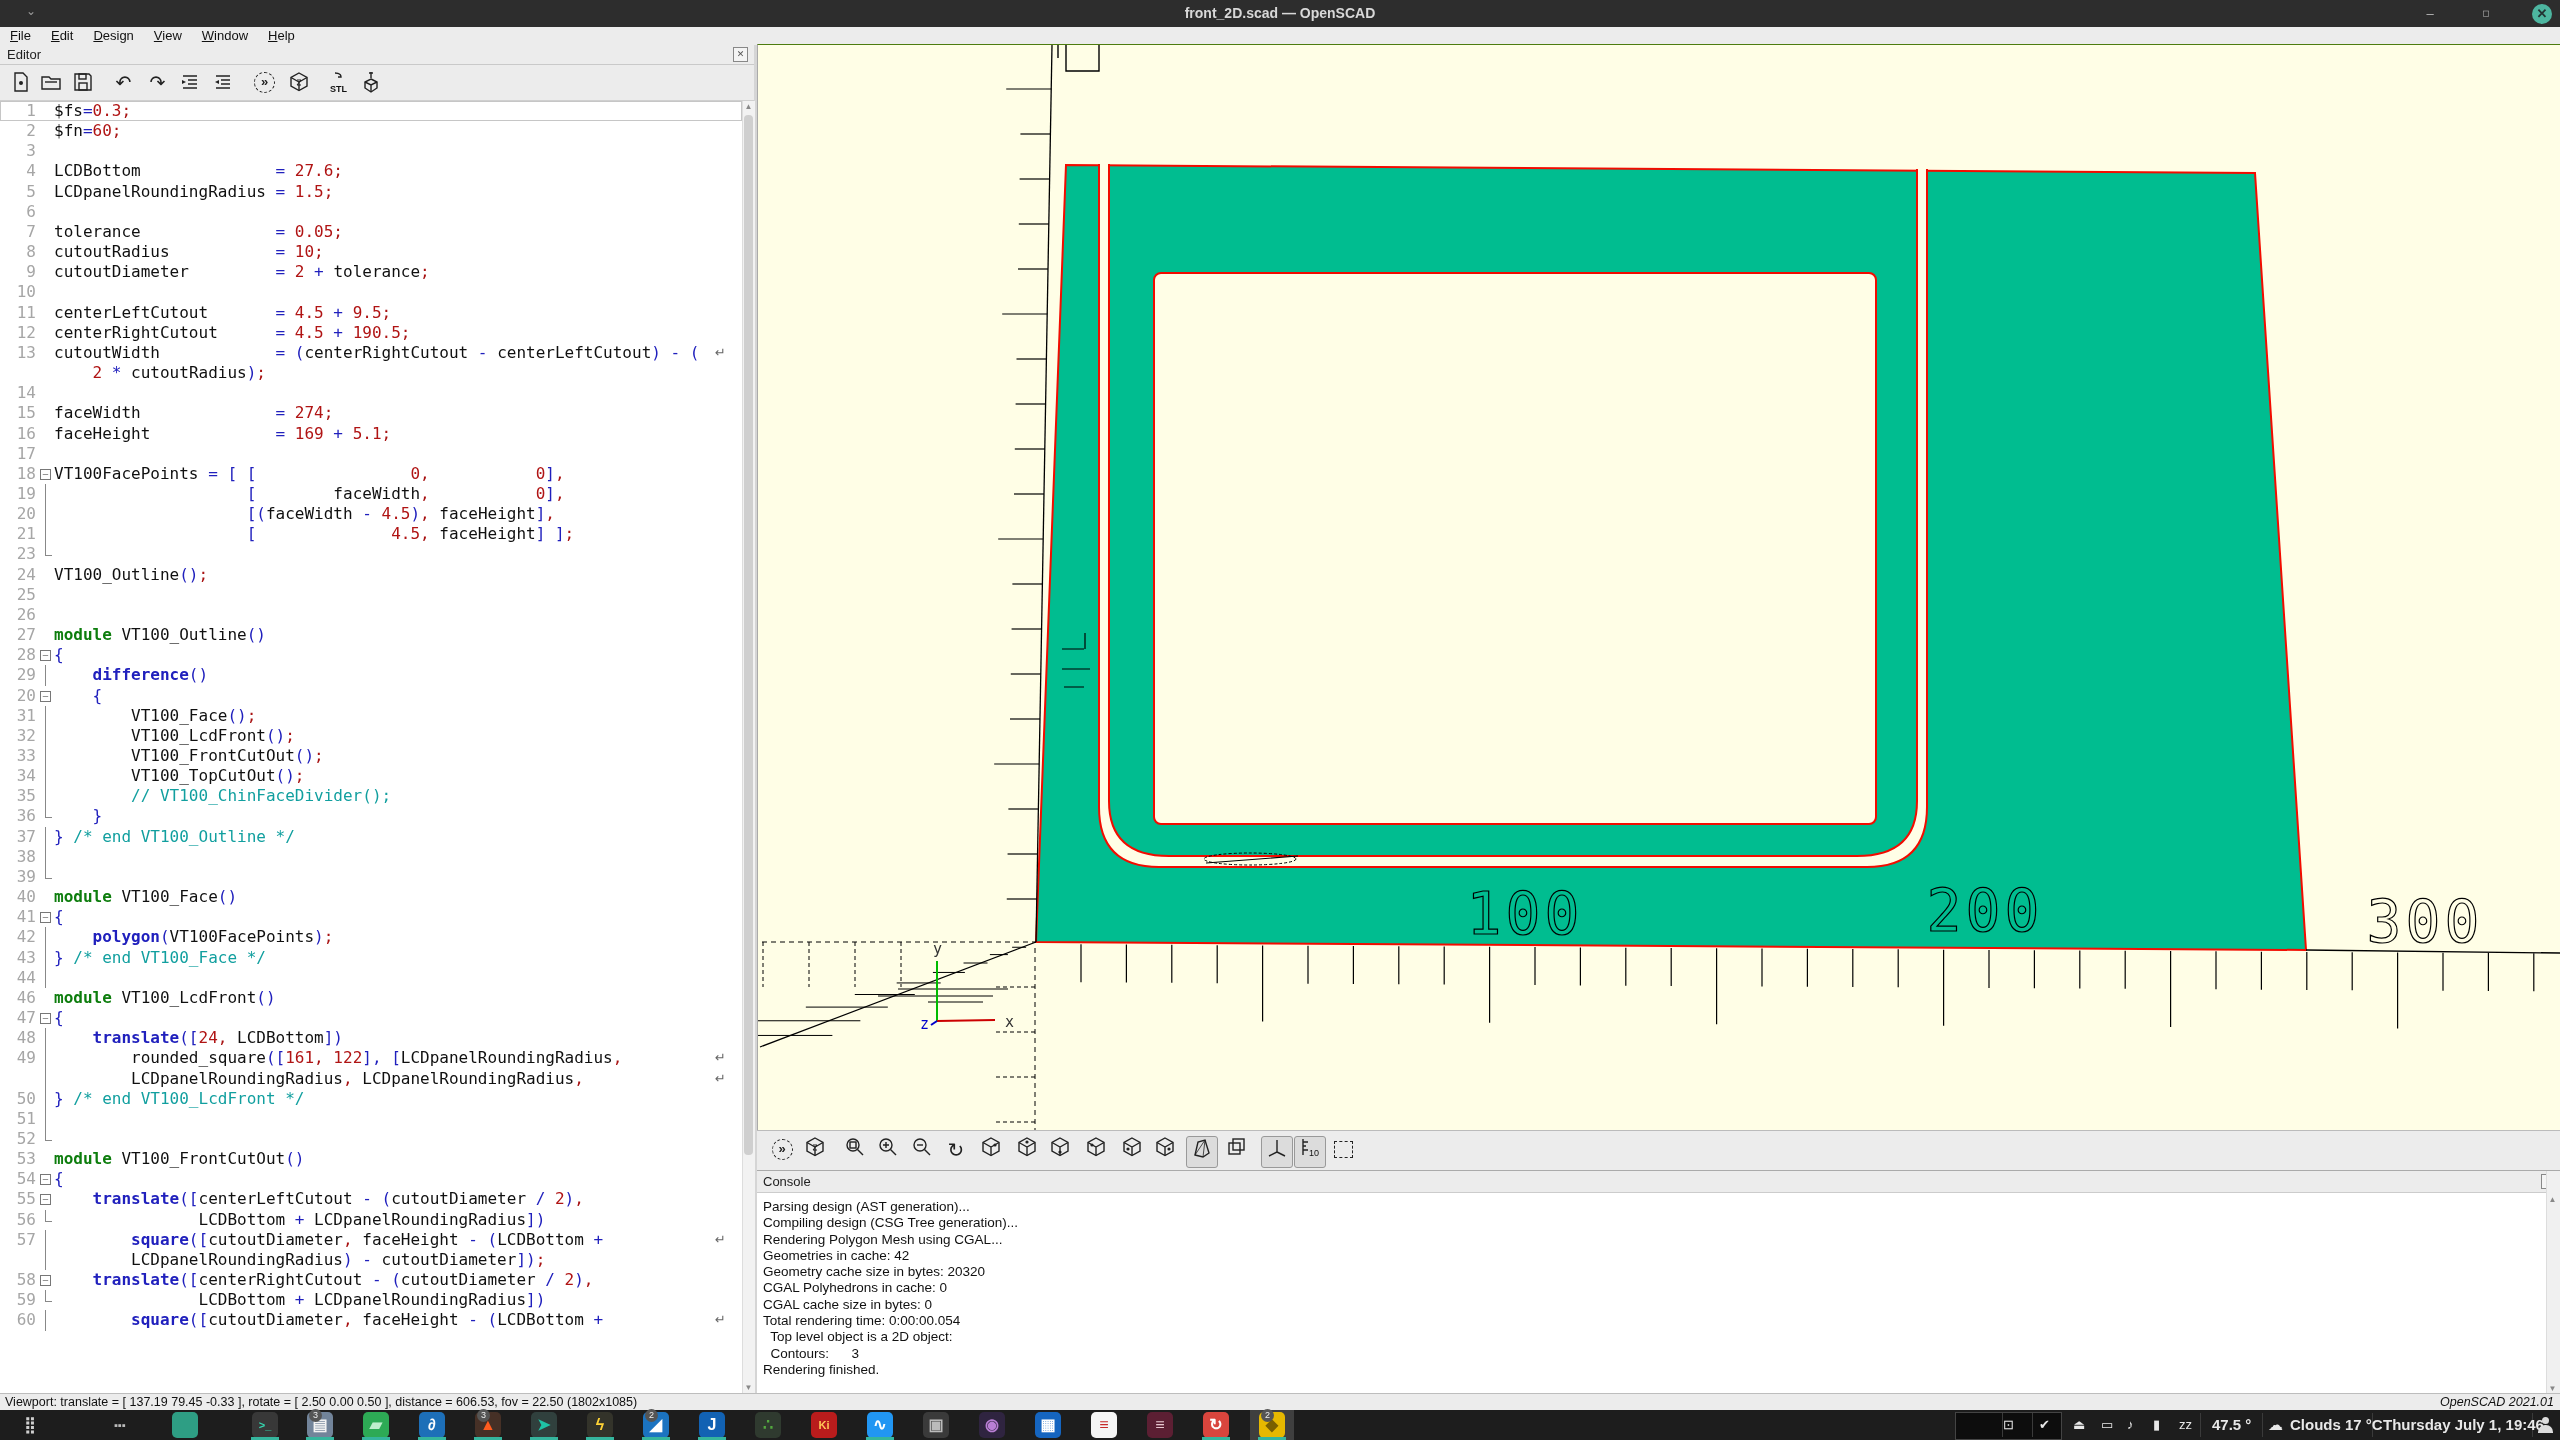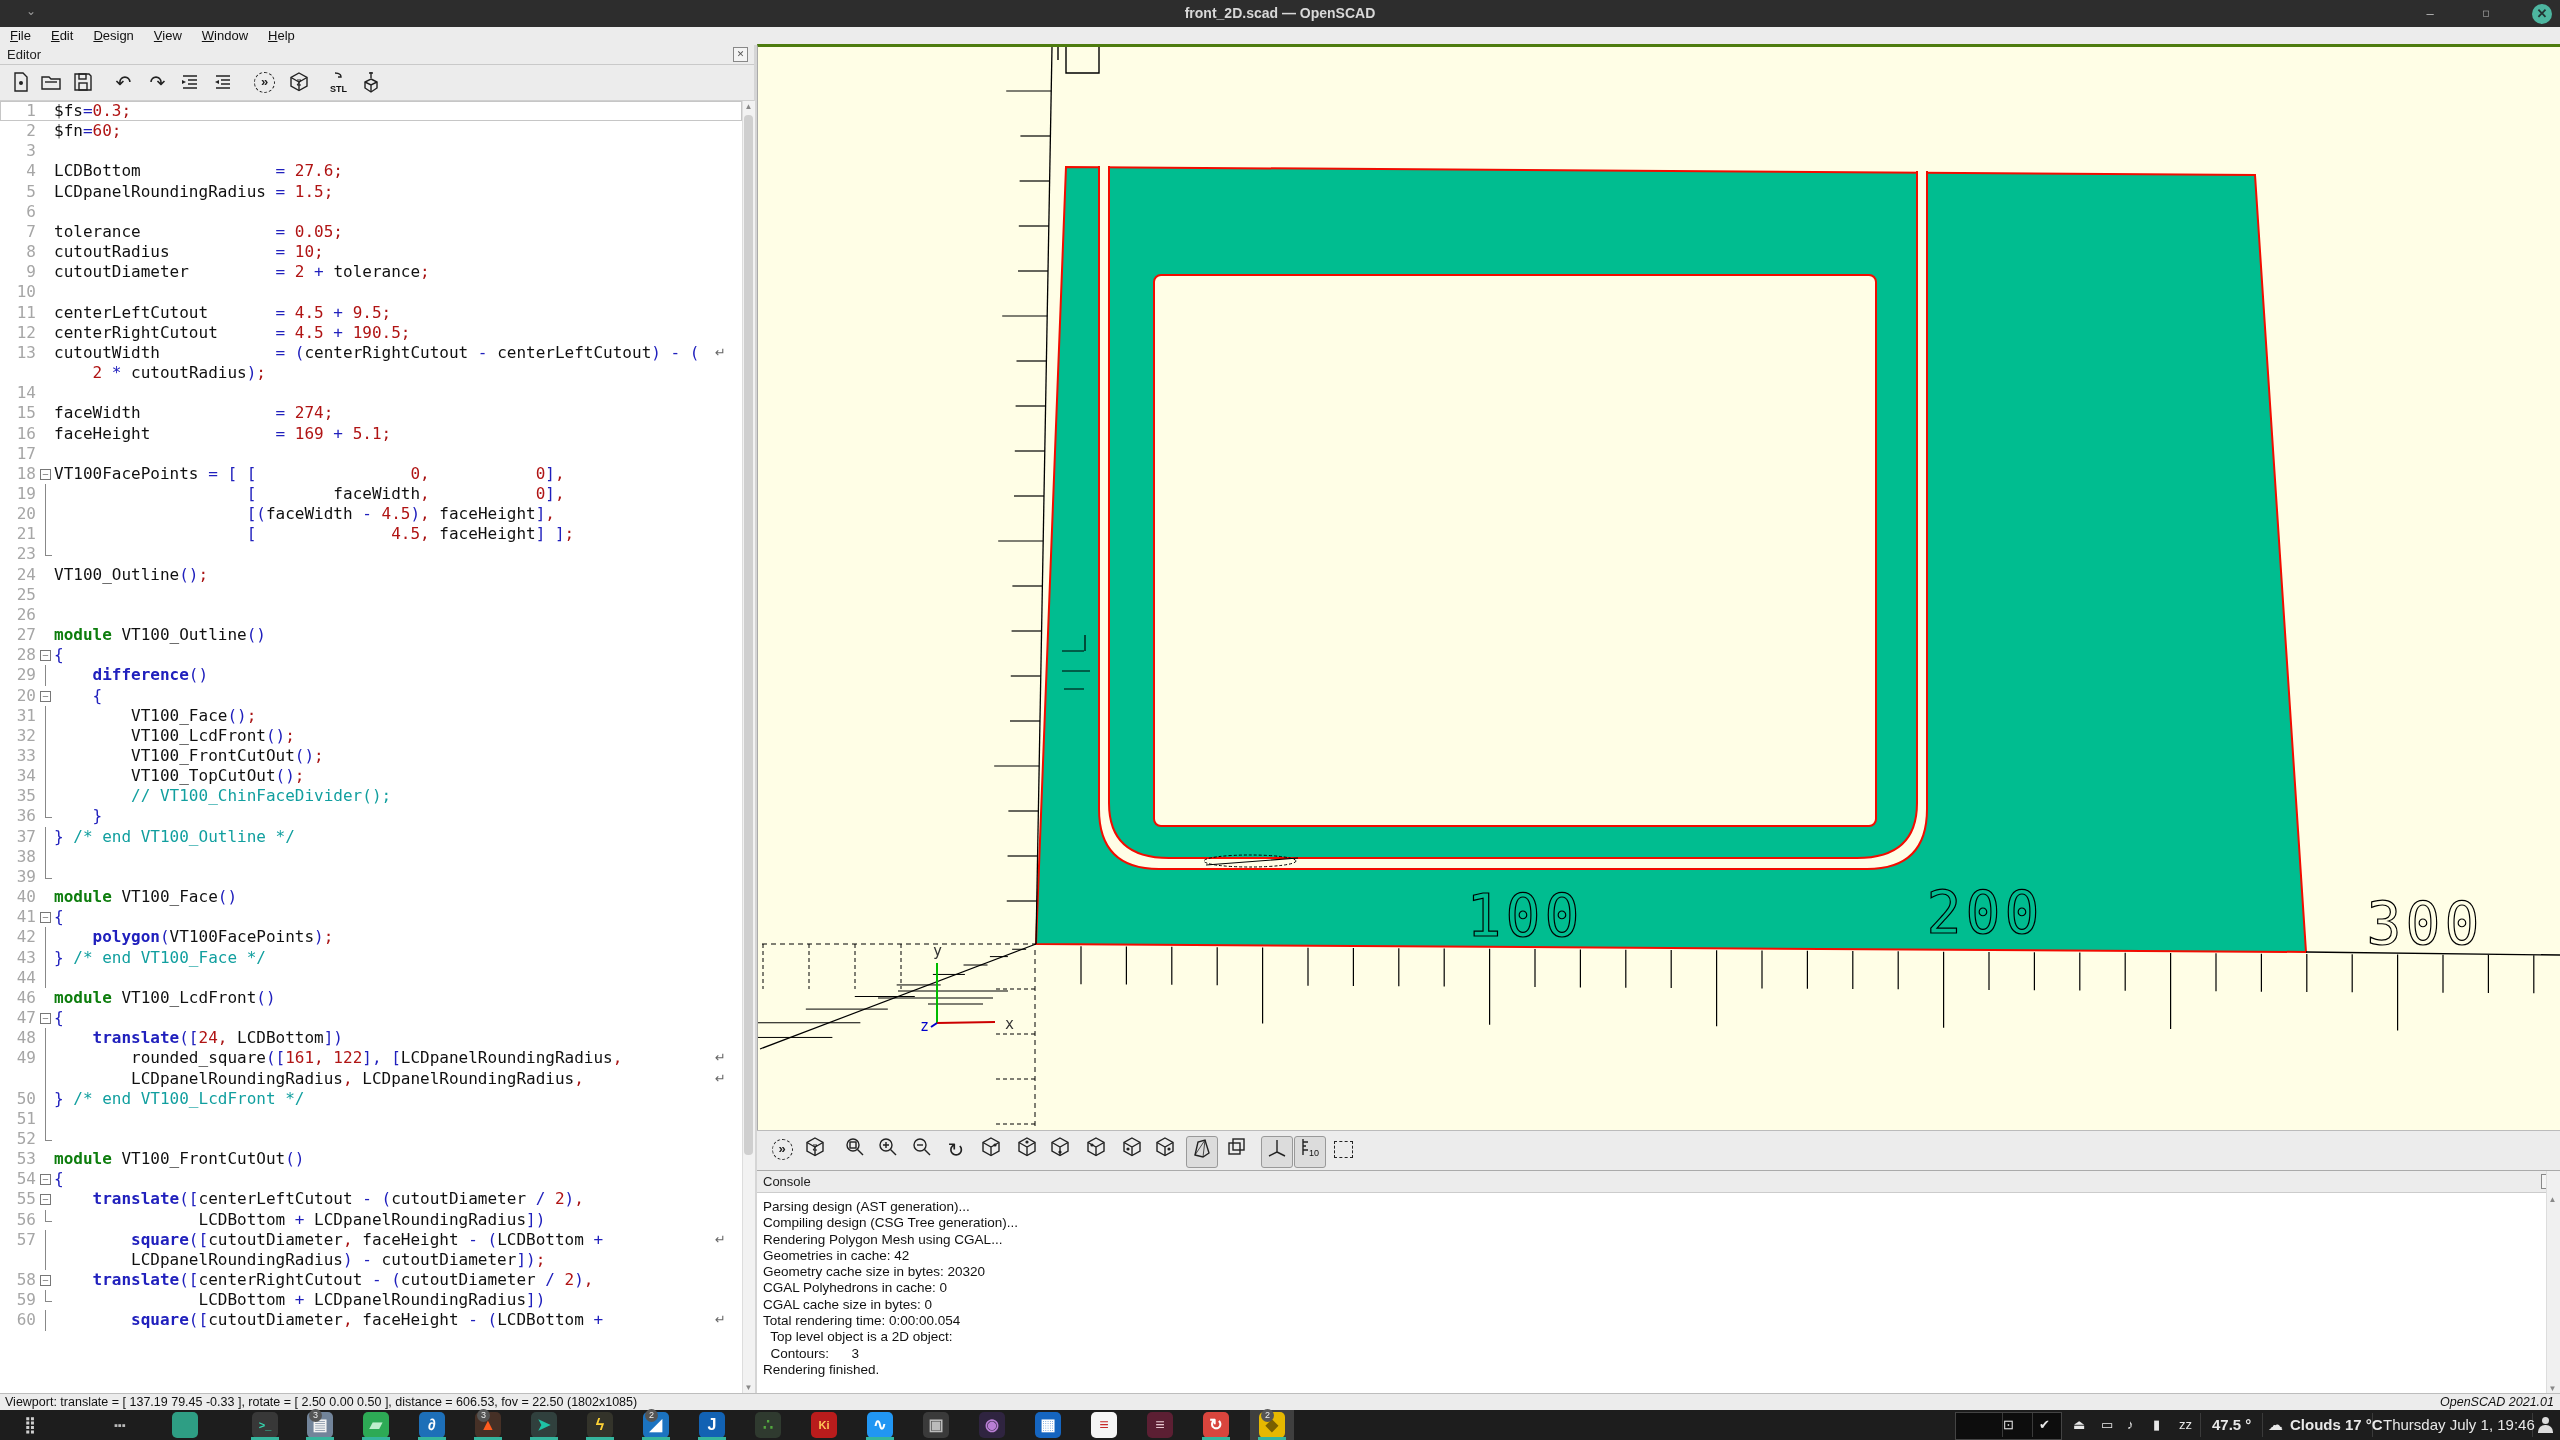--- a/index.html
+++ b/index.html
@@ -37,21 +37,21 @@
   .fline{position:absolute;left:5px;top:0;width:1px;height:100%;background:#888;}
   .fend{position:absolute;left:5px;top:0;width:6px;height:11px;border-left:1px solid #888;border-bottom:1px solid #888;}
   .ctext{position:absolute;left:54px;top:0;}
   .wrapmark{position:absolute;right:16px;top:0;color:#666;font-size:13px;font-family:"DejaVu Sans",sans-serif;}
   .tk-v{color:#101010;} .tk-n{color:#b01414;} .tk-o{color:#2020bd;} .tk-p{color:#a81212;}
   .tk-k{color:#0d7d0d;font-weight:bold;} .tk-b{color:#2020bd;font-weight:bold;} .tk-c{color:#119f9f;}
   #ed-scroll{left:742px;top:56px;width:12px;height:1292px;background:#f2f2f2;border-left:1px solid #ddd;}
   #ed-thumb{position:absolute;left:1px;top:14px;width:9px;height:1040px;background:#cfcfcf;border-radius:4px;}
   .scroll-arrow{position:absolute;left:0px;width:11px;text-align:center;color:#888;font-size:8px;}
   
-  #viewport{left:757px;top:44px;width:1803px;height:1086px;border-left:1px solid #aaa;border-top:3px solid #4d7c0f;}
+  #viewport{left:757px;top:44px;width:1803px;height:1086px;border-left:1px solid #aaa;border-top:1px solid #4d7c0f;}
   
   #vtoolbar{left:757px;top:1130px;width:1803px;height:40px;background:#ececec;border-top:1px solid #bbb;}
   .vt-btn{position:absolute;top:5px;width:30px;height:30px;text-align:center;color:#222;}
   .vt-btn.pressed{background:#dcdcdc;border:1px solid #999;border-radius:3px;}
   .vt-glyph{font-size:20px;line-height:28px;font-family:"DejaVu Sans",sans-serif;}
   
   #console{left:757px;top:1170px;width:1803px;height:223px;background:#fff;border-top:1px solid #aaa;}
   #console-header{position:absolute;left:0;top:0;width:100%;height:21px;background:#ececec;border-bottom:1px solid #ccc;
      font-size:13px;color:#222;}
   #console-header .lbl{position:absolute;left:6px;top:3px;}
@@ -500,21 +500,21 @@
       <div class="tray-item" style="left: 2003px; font-size: 13px;">⊡</div>
       <div class="tray-item" style="left: 2039px; font-size: 13px;">✔</div>
       <div class="tray-item" style="left: 2073px; font-size: 13px;">⏏</div>
       <div class="tray-item" style="left: 2101px; font-size: 13px;">▭</div>
       <div class="tray-item" style="left: 2127px; font-size: 13px;">♪</div>
       <div class="tray-item" style="left: 2153px; font-size: 13px;">▮</div>
       <div class="tray-item" style="left: 2179px; font-size: 13px;">ᴢᴢ</div>
       <div class="tray-item" style="left: 2212px; font-weight: bold;">47.5 °</div>
       <div class="tray-item" style="left: 2268px;">☁</div>
       <div class="tray-item" style="left: 2290px; font-weight: bold;">Clouds 17 °C</div>
-      <div class="tray-item" style="left: 2383px; font-weight: normal; text-align: center;">Thursday July 1, 19:46</div>
+      <div class="tray-item" style="left: 2383px; font-weight: bold; text-align: center;">Thursday July 1, 19:46</div>
       <div class="tray-item" style="left: 2538px;">
         <div class="person">
           <div class="h"></div>
           <div class="b"></div>
         </div>
       </div>
     </div>
 
 </div>
 

